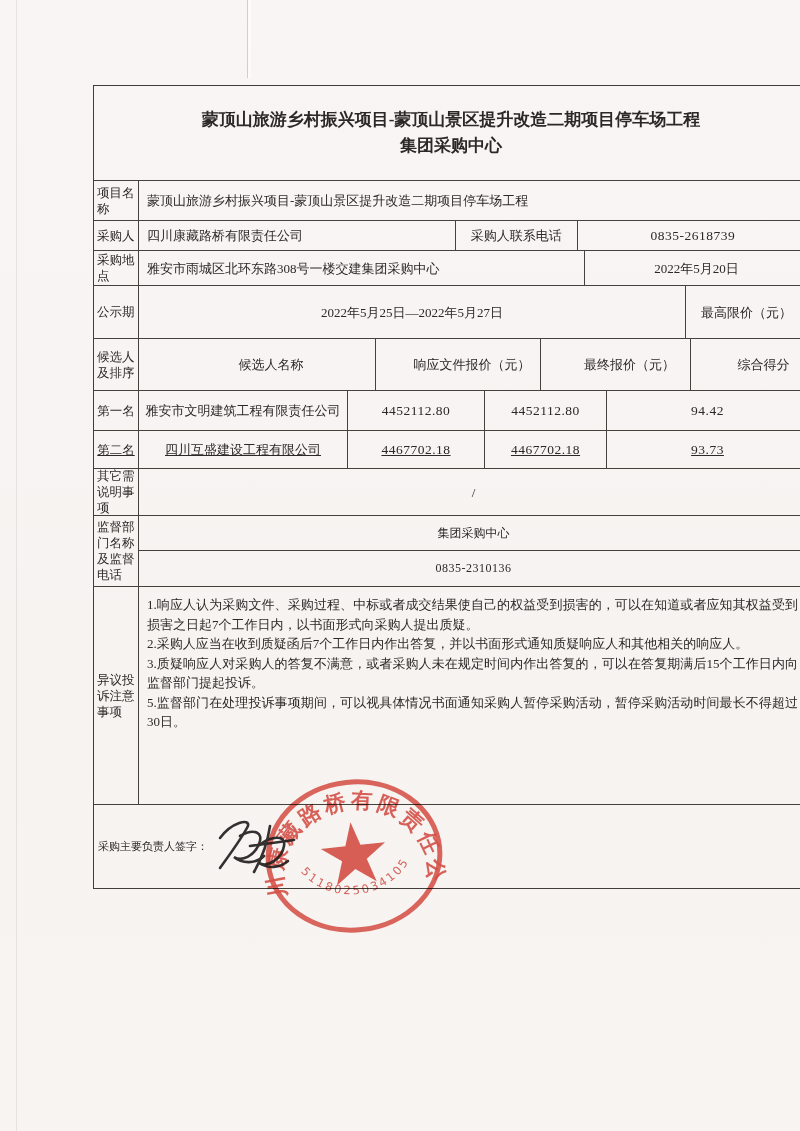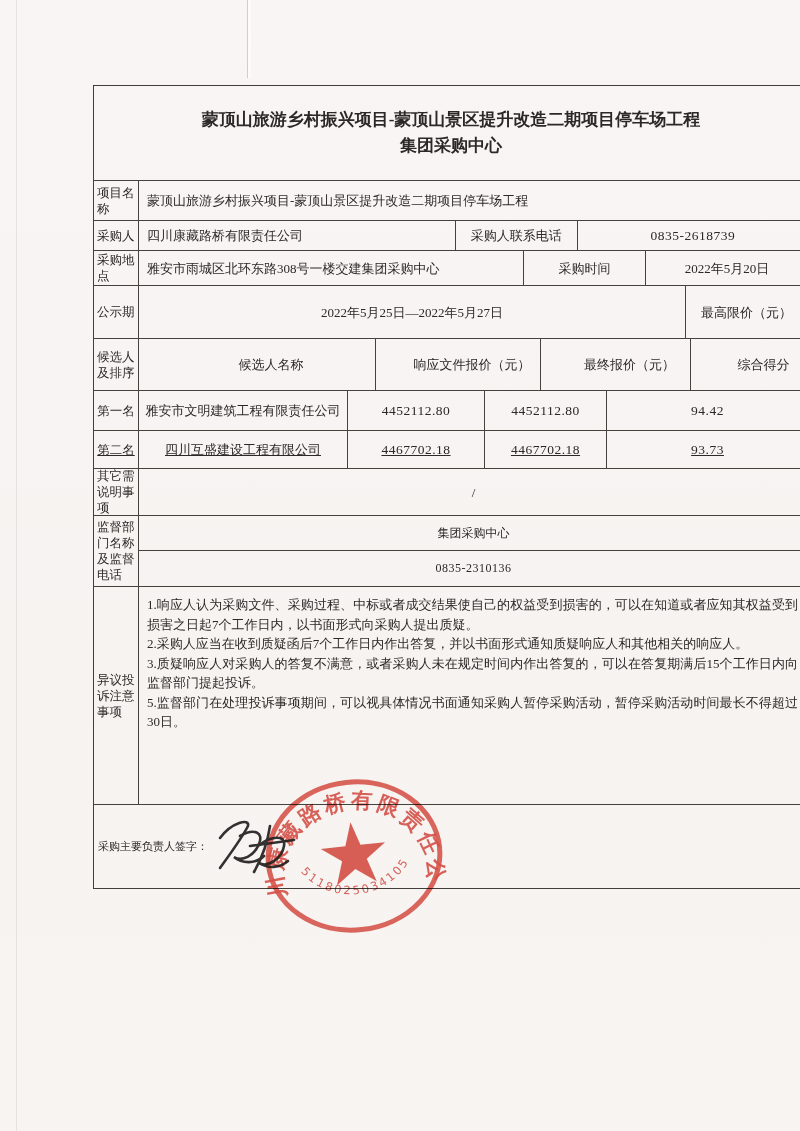--- a/index.html
+++ b/index.html
@@ -77,21 +77,20 @@
   <div class="row" style="height:30px;">
     <div class="c lab">采购人</div>
     <div class="c lft w346">四川康藏路桥有限责任公司</div>
     <div class="c cen w122">采购人联系电话</div>
     <div class="c cen w109 last num">0835-2618739</div>
   </div>
 
   <div class="row" style="height:35px;">
     <div class="c lab">采购地点</div>
     <div class="c lft w346">雅安市雨城区北环东路308号一楼交建集团采购中心</div>
-    <div class="c cen w122">采购时间</div>
     <div class="c cen w109 last">2022年5月20日</div>
   </div>
 
   <div class="row" style="height:53px;">
     <div class="c lab">公示期</div>
     <div class="c cen w346">2022年5月25日—2022年5月27日</div>
     <div class="c cen w122">最高限价（元）</div>
   </div>
 
   <div class="row" style="height:52px;gap:28px;">

